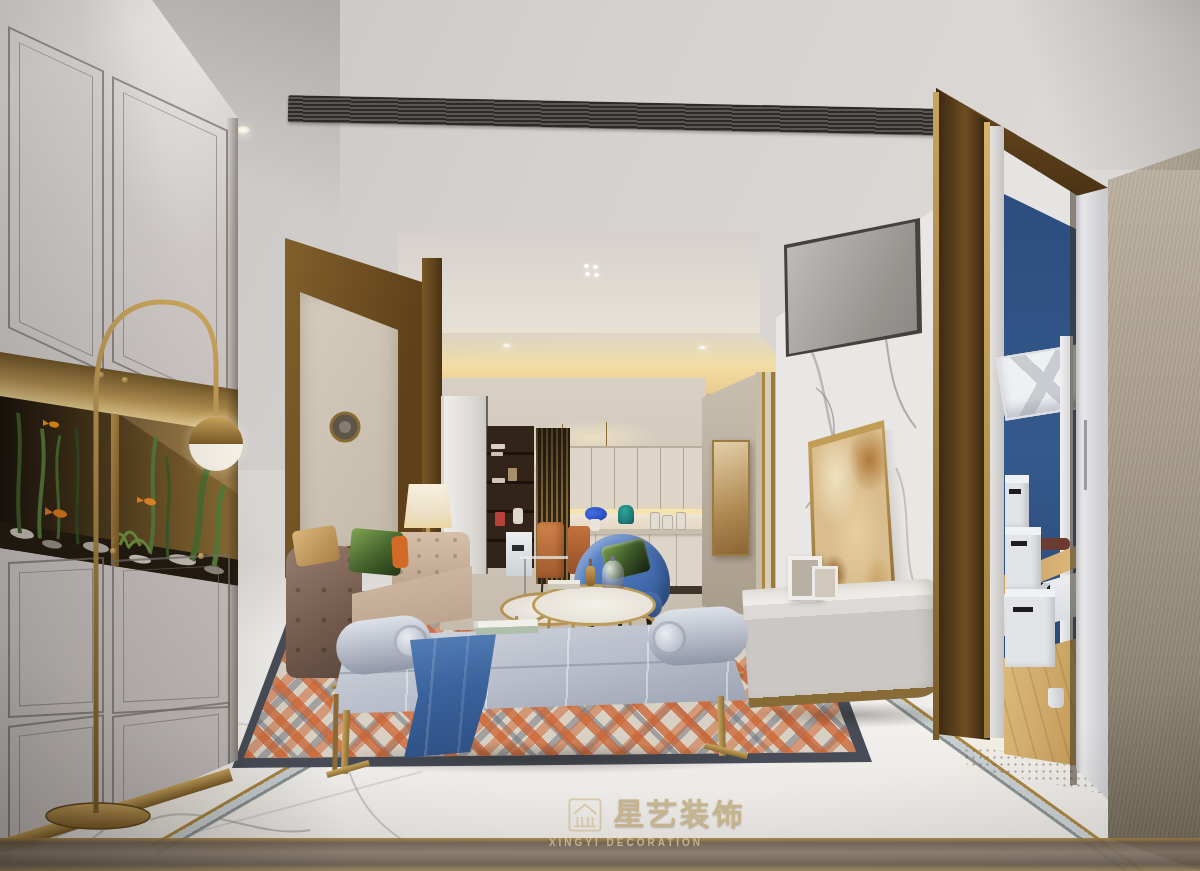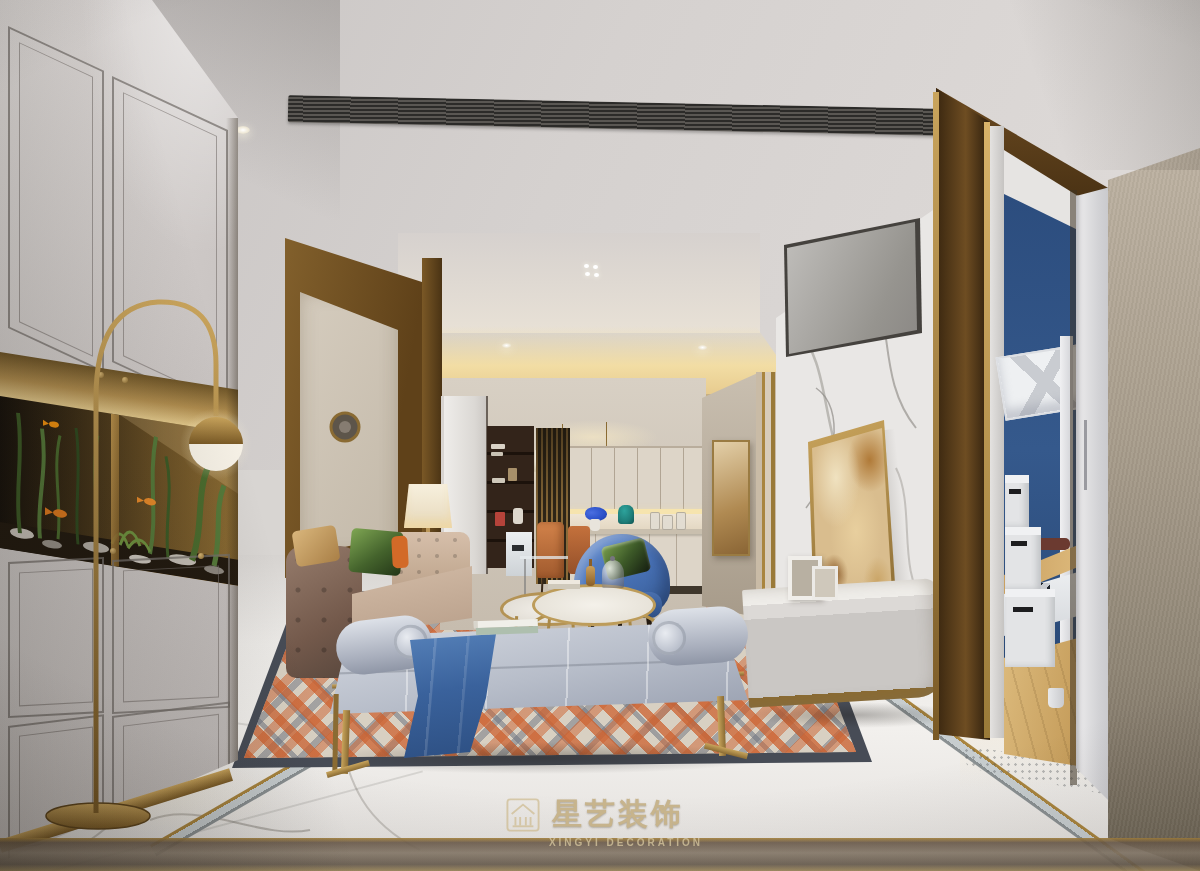--- a/index.html
+++ b/index.html
@@ -243,21 +243,21 @@
   .bfootL{left:326px;top:766px;width:44px;height:6px;transform:rotate(-16deg);background:linear-gradient(180deg,#c9a55c,#8a6b33)}
   .bfootR{left:704px;top:748px;width:44px;height:6px;transform:rotate(14deg);background:linear-gradient(180deg,#c9a55c,#8a6b33)}
   .bside{left:333px;top:694px;width:5px;height:80px;transform:rotate(1deg);background:#8a6b33}
 
   
   .bottom-band{left:0;top:838px;width:1200px;height:33px;opacity:.92;background:linear-gradient(180deg,var(--brass) 0%,#6e5e4e 14%,#8a7d6d 45%,#6b5f51 80%,#a08a5c 100%)}
   .vig1{left:0;top:0;width:1200px;height:871px;background:radial-gradient(130% 95% at 53% 42%,rgba(0,0,0,0) 52%,rgba(25,20,14,.32) 100%);pointer-events:none}
   .vig2{left:0;top:0;width:420px;height:871px;background:linear-gradient(75deg,rgba(20,16,10,.3),rgba(20,16,10,0) 55%);pointer-events:none}
   .vig3{left:940px;top:0;width:260px;height:170px;background:linear-gradient(250deg,rgba(30,25,18,.2),rgba(30,25,18,0) 60%);pointer-events:none}
   .wm{left:506px;top:794px;width:240px;color:var(--wmGold);text-align:center;opacity:.85}
-  .wm-row{display:flex;align-items:center;justify-content:flex-start;gap:12px}
+  .wm-row{display:flex;align-items:center;justify-content:flex-end;gap:12px}
   .wm-logo{width:34px;height:34px;color:rgba(205,185,140,.8)}
   .wm-cn{font-size:30px;font-weight:bold;letter-spacing:3px;text-shadow:0 1px 2px rgba(60,45,20,.4)}
   .wm-en{font-size:10px;letter-spacing:3px;margin-top:2px;font-weight:bold;color:rgba(214,198,158,.9)}
 </style>
 </head>
 <body>
 
 <div class="scene">
 
   <div class="a ceiling"></div>

